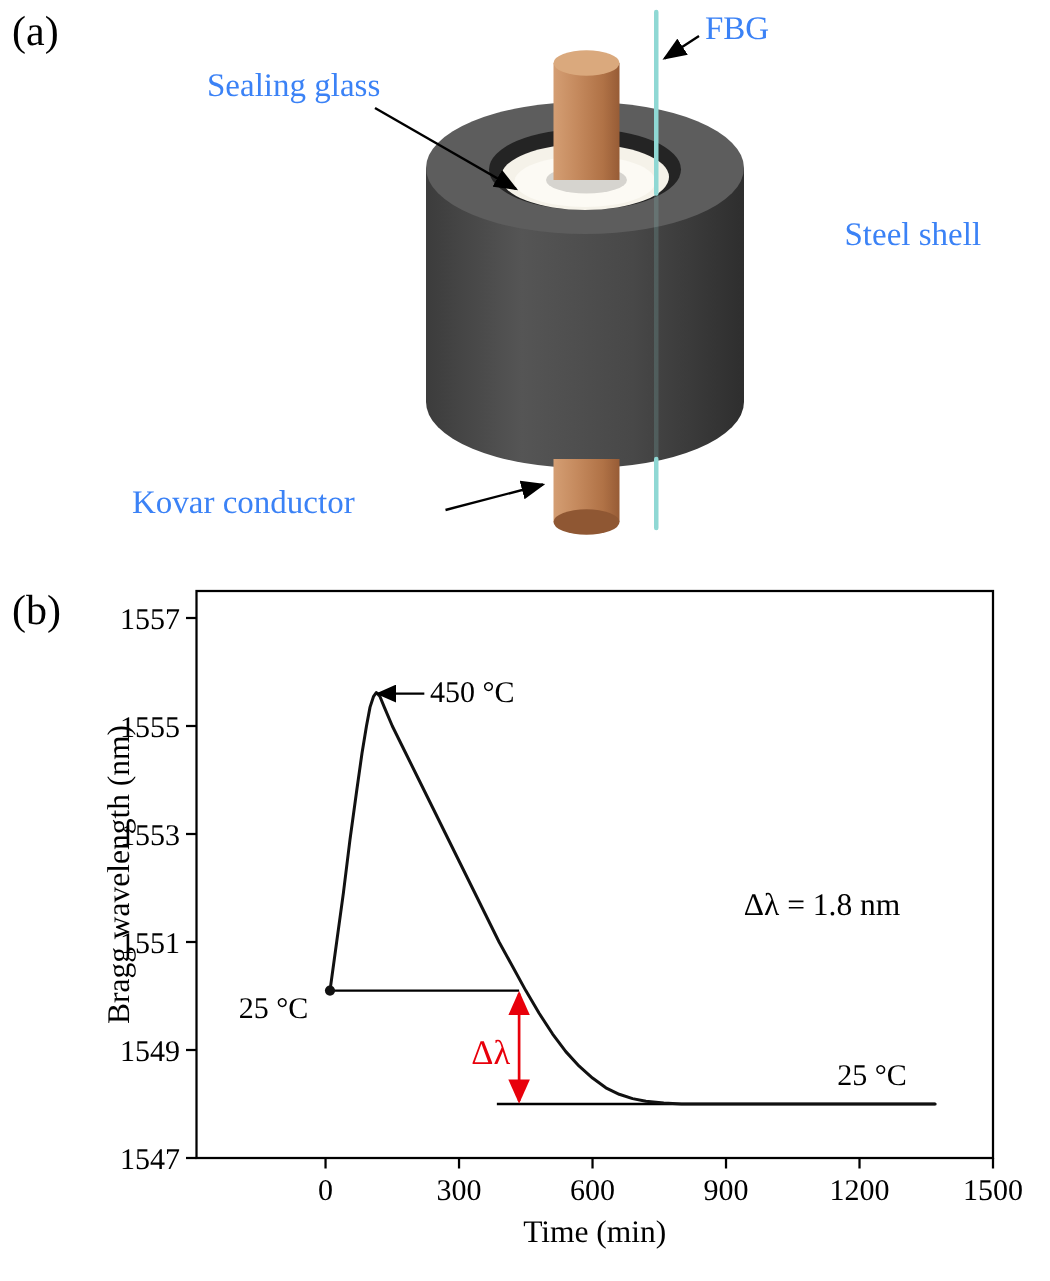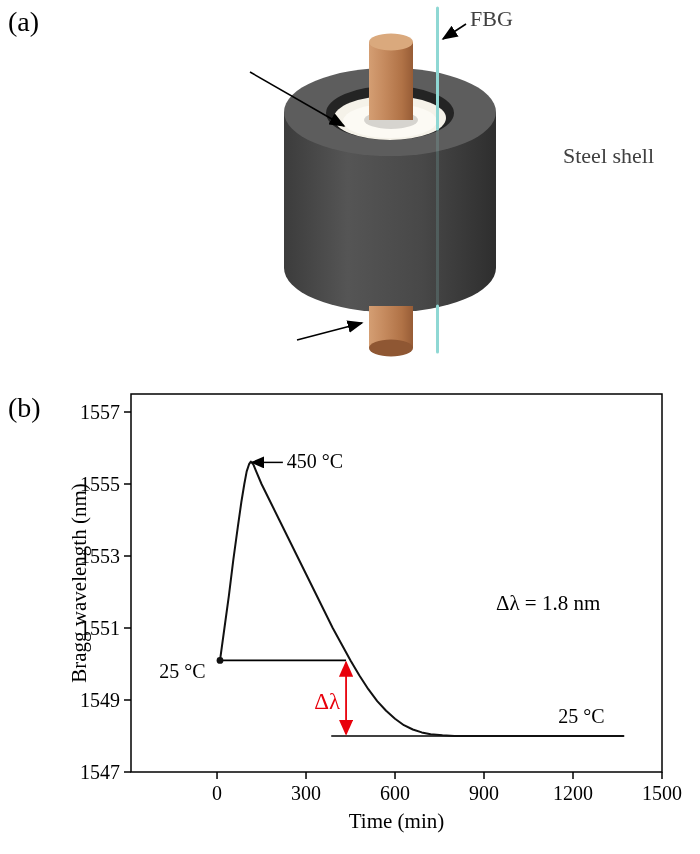--- a/index.html
+++ b/index.html
@@ -2,21 +2,21 @@
 <html><head>
 <meta charset="utf-8">
 <style>
   html,body{margin:0;padding:0;background:#ffffff;}
   .page{position:relative;width:700px;height:854px;background:#ffffff;
         font-family:"Liberation Serif",serif;color:#000;overflow:hidden;}
   .panel{position:absolute;left:0;width:700px;}
   #panel-a{top:0;height:380px;}
   #panel-b{top:380px;height:474px;}
   .panel-label{position:absolute;font-size:28px;color:#000;}
-  .lbl{position:absolute;font-size:22px;color:#404040;white-space:nowrap;}
+  .lbl{position:absolute;font-size:22px;color:#3b82f6;white-space:nowrap;}
   svg{position:absolute;left:0;top:0;}
   #chart-svg text{font-family:"Liberation Serif",serif;}
 </style>
 </head>
 <body>
 
 <div class="page">
 
   <div class="panel" id="panel-a">
     <svg width="700" height="380" viewBox="0 0 700 380">
@@ -58,22 +58,24 @@
       <line x1="437.5" y1="8" x2="437.5" y2="129" stroke-width="3" stroke-linecap="round" stroke="#8fd8d4"></line>
       <line x1="437.5" y1="129" x2="437.5" y2="306" stroke-width="3" opacity="0.18" stroke="#8fd8d4"></line>
       <line x1="437.5" y1="306" x2="437.5" y2="352" stroke-width="3" stroke-linecap="round" stroke="#8fd8d4"></line>
 
       <line x1="250" y1="72" x2="344" y2="126" stroke="#000" stroke-width="1.6" marker-end="url(#ah-black)"></line>
       <line x1="466" y1="24" x2="443" y2="39" stroke="#000" stroke-width="1.6" marker-end="url(#ah-black)"></line>
       <line x1="297" y1="340" x2="362" y2="323" stroke="#000" stroke-width="1.6" marker-end="url(#ah-black)"></line>
     </svg>
 
     <div class="panel-label" style="left:8px;top:6px;">(a)</div>
+    <div class="lbl" style="left:138px;top:44px;">Sealing glass</div>
     <div class="lbl" style="left:470px;top:6px;">FBG</div>
     <div class="lbl" style="left:543px;top:143px;margin-left:20px;">Steel shell</div>
+    <div class="lbl" style="left:88px;top:322px;">Kovar conductor</div>
   </div>
 
   <div class="panel" id="panel-b">
     <svg id="chart-svg" width="700" height="474" viewBox="0 0 700 474">
         <defs>
           <marker id="c-ah-black" markerWidth="9" markerHeight="8" refX="8" refY="4" orient="auto-start-reverse">
             <path d="M0,0 L9,4 L0,8 Z" fill="#000"></path>
           </marker>
           <marker id="c-ah-red" markerWidth="9" markerHeight="8" refX="8" refY="4" orient="auto-start-reverse">
             <path d="M0,0 L9,4 L0,8 Z" fill="#e8000b"></path>

